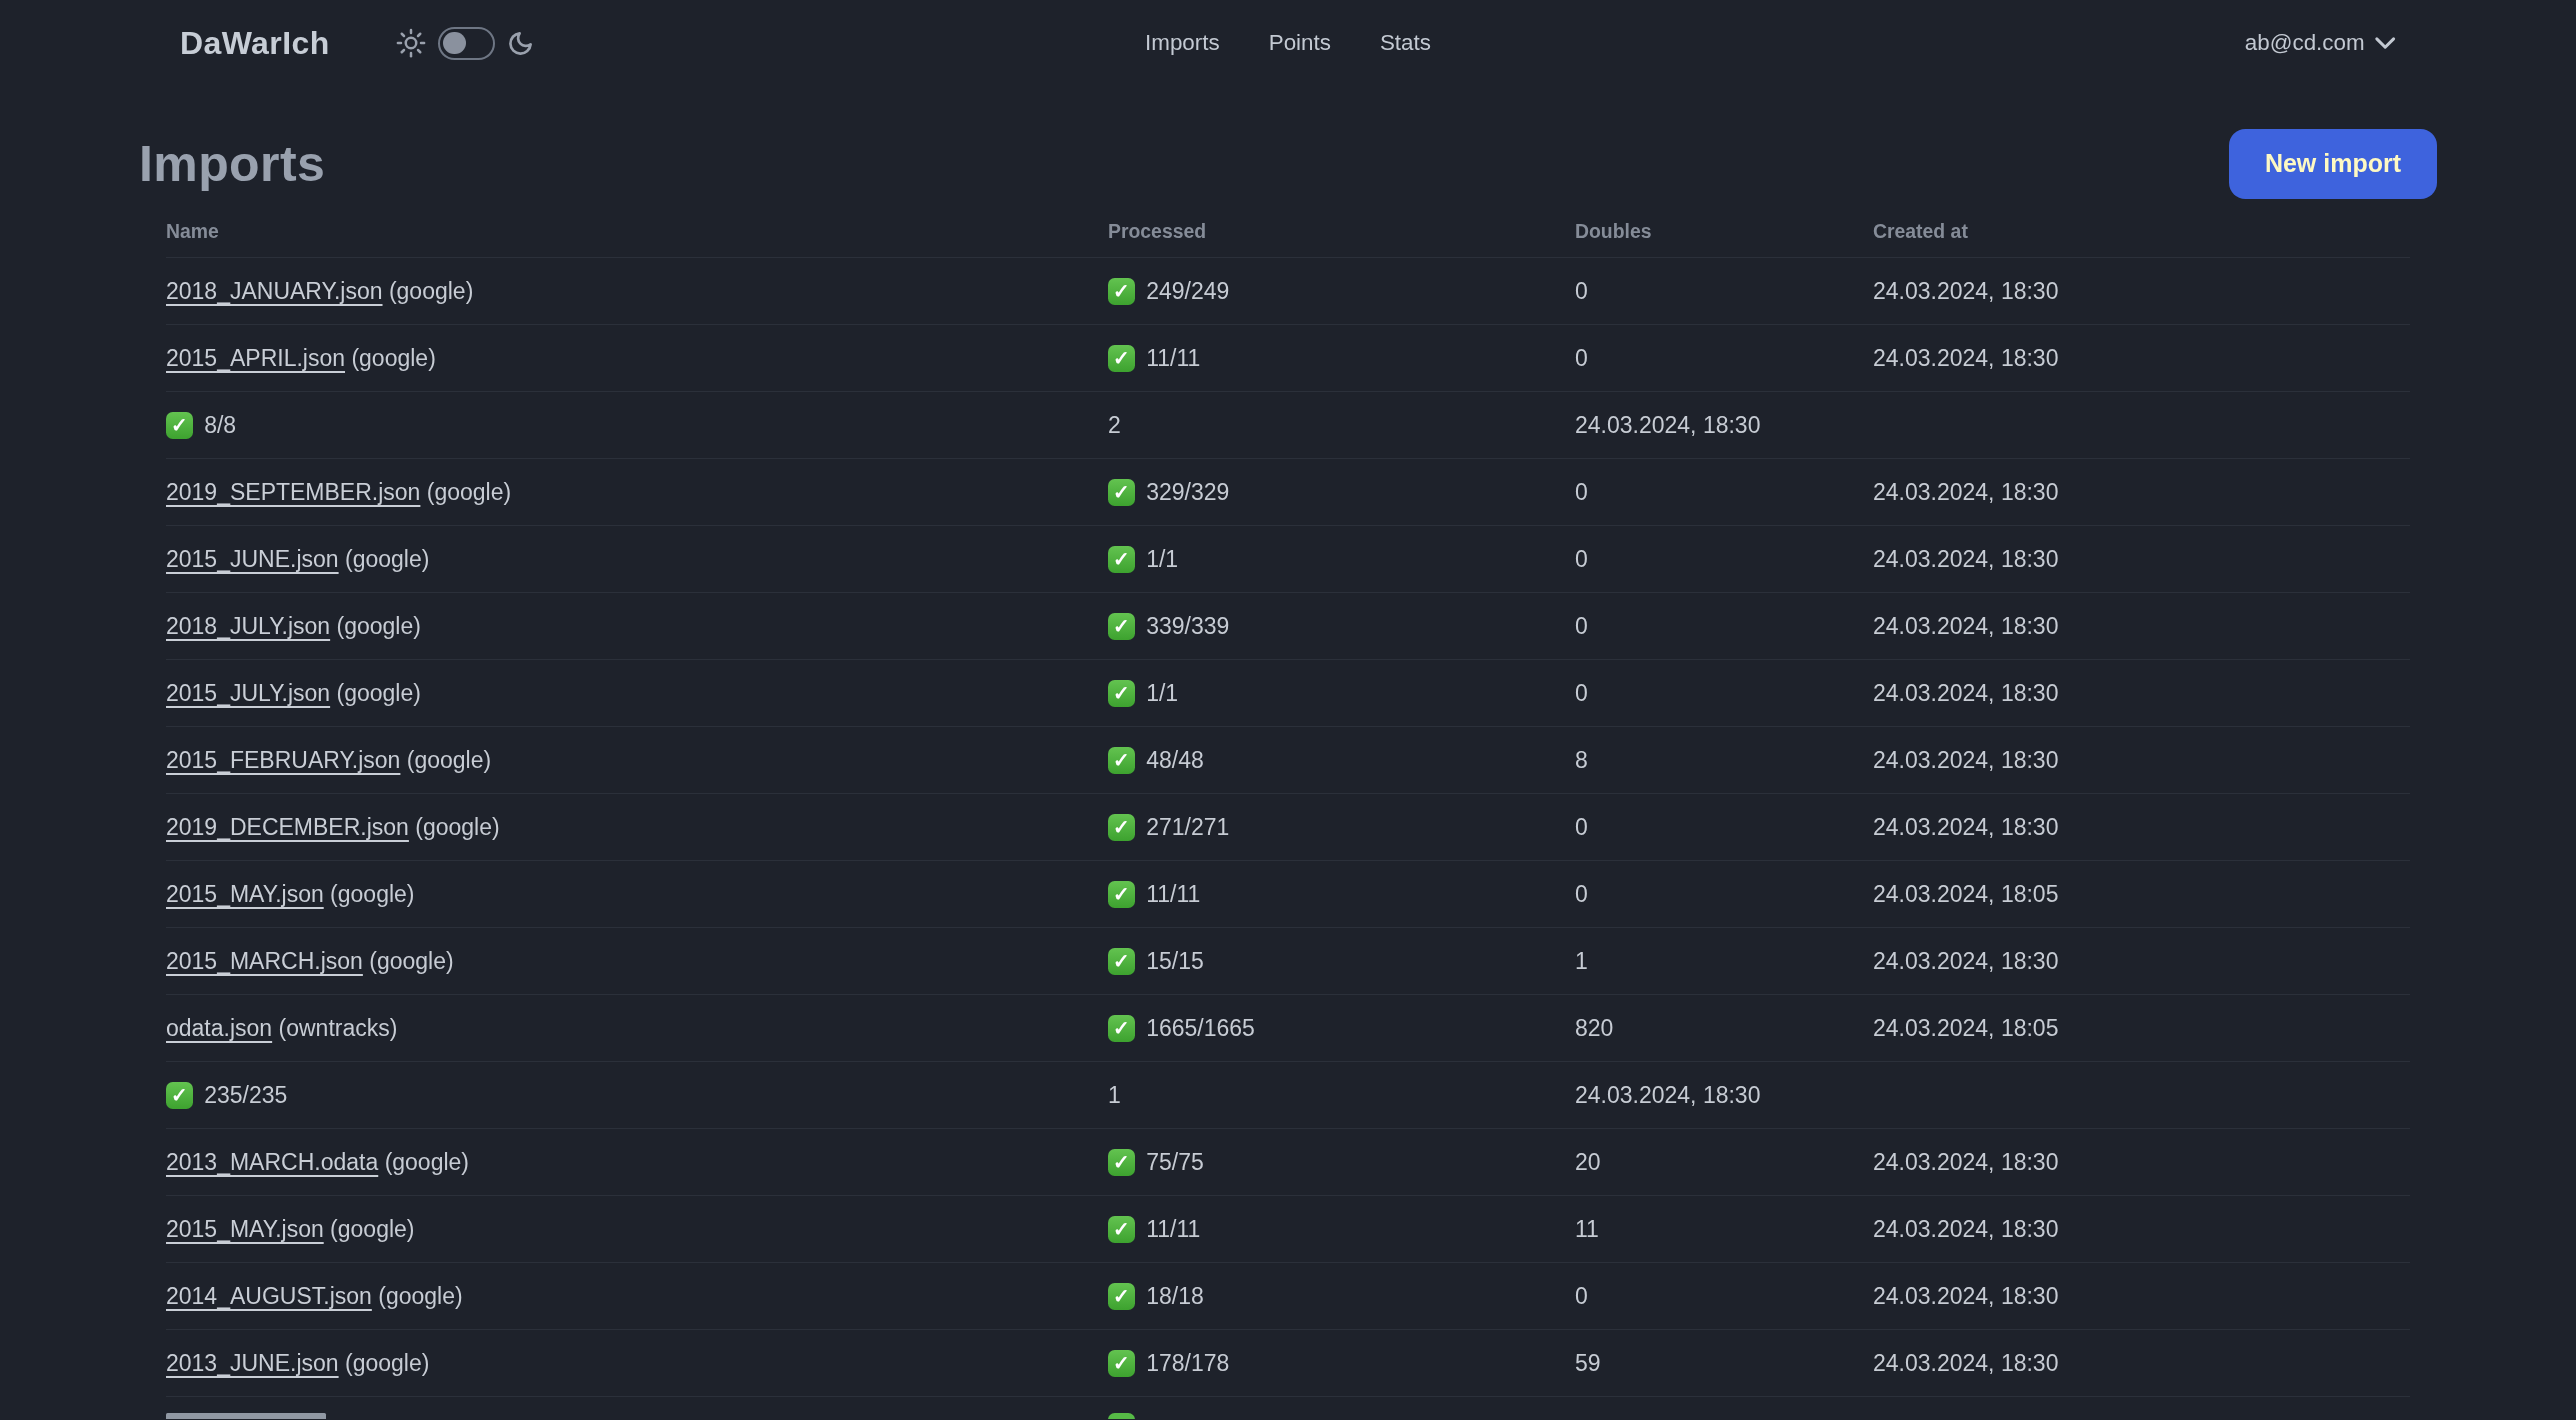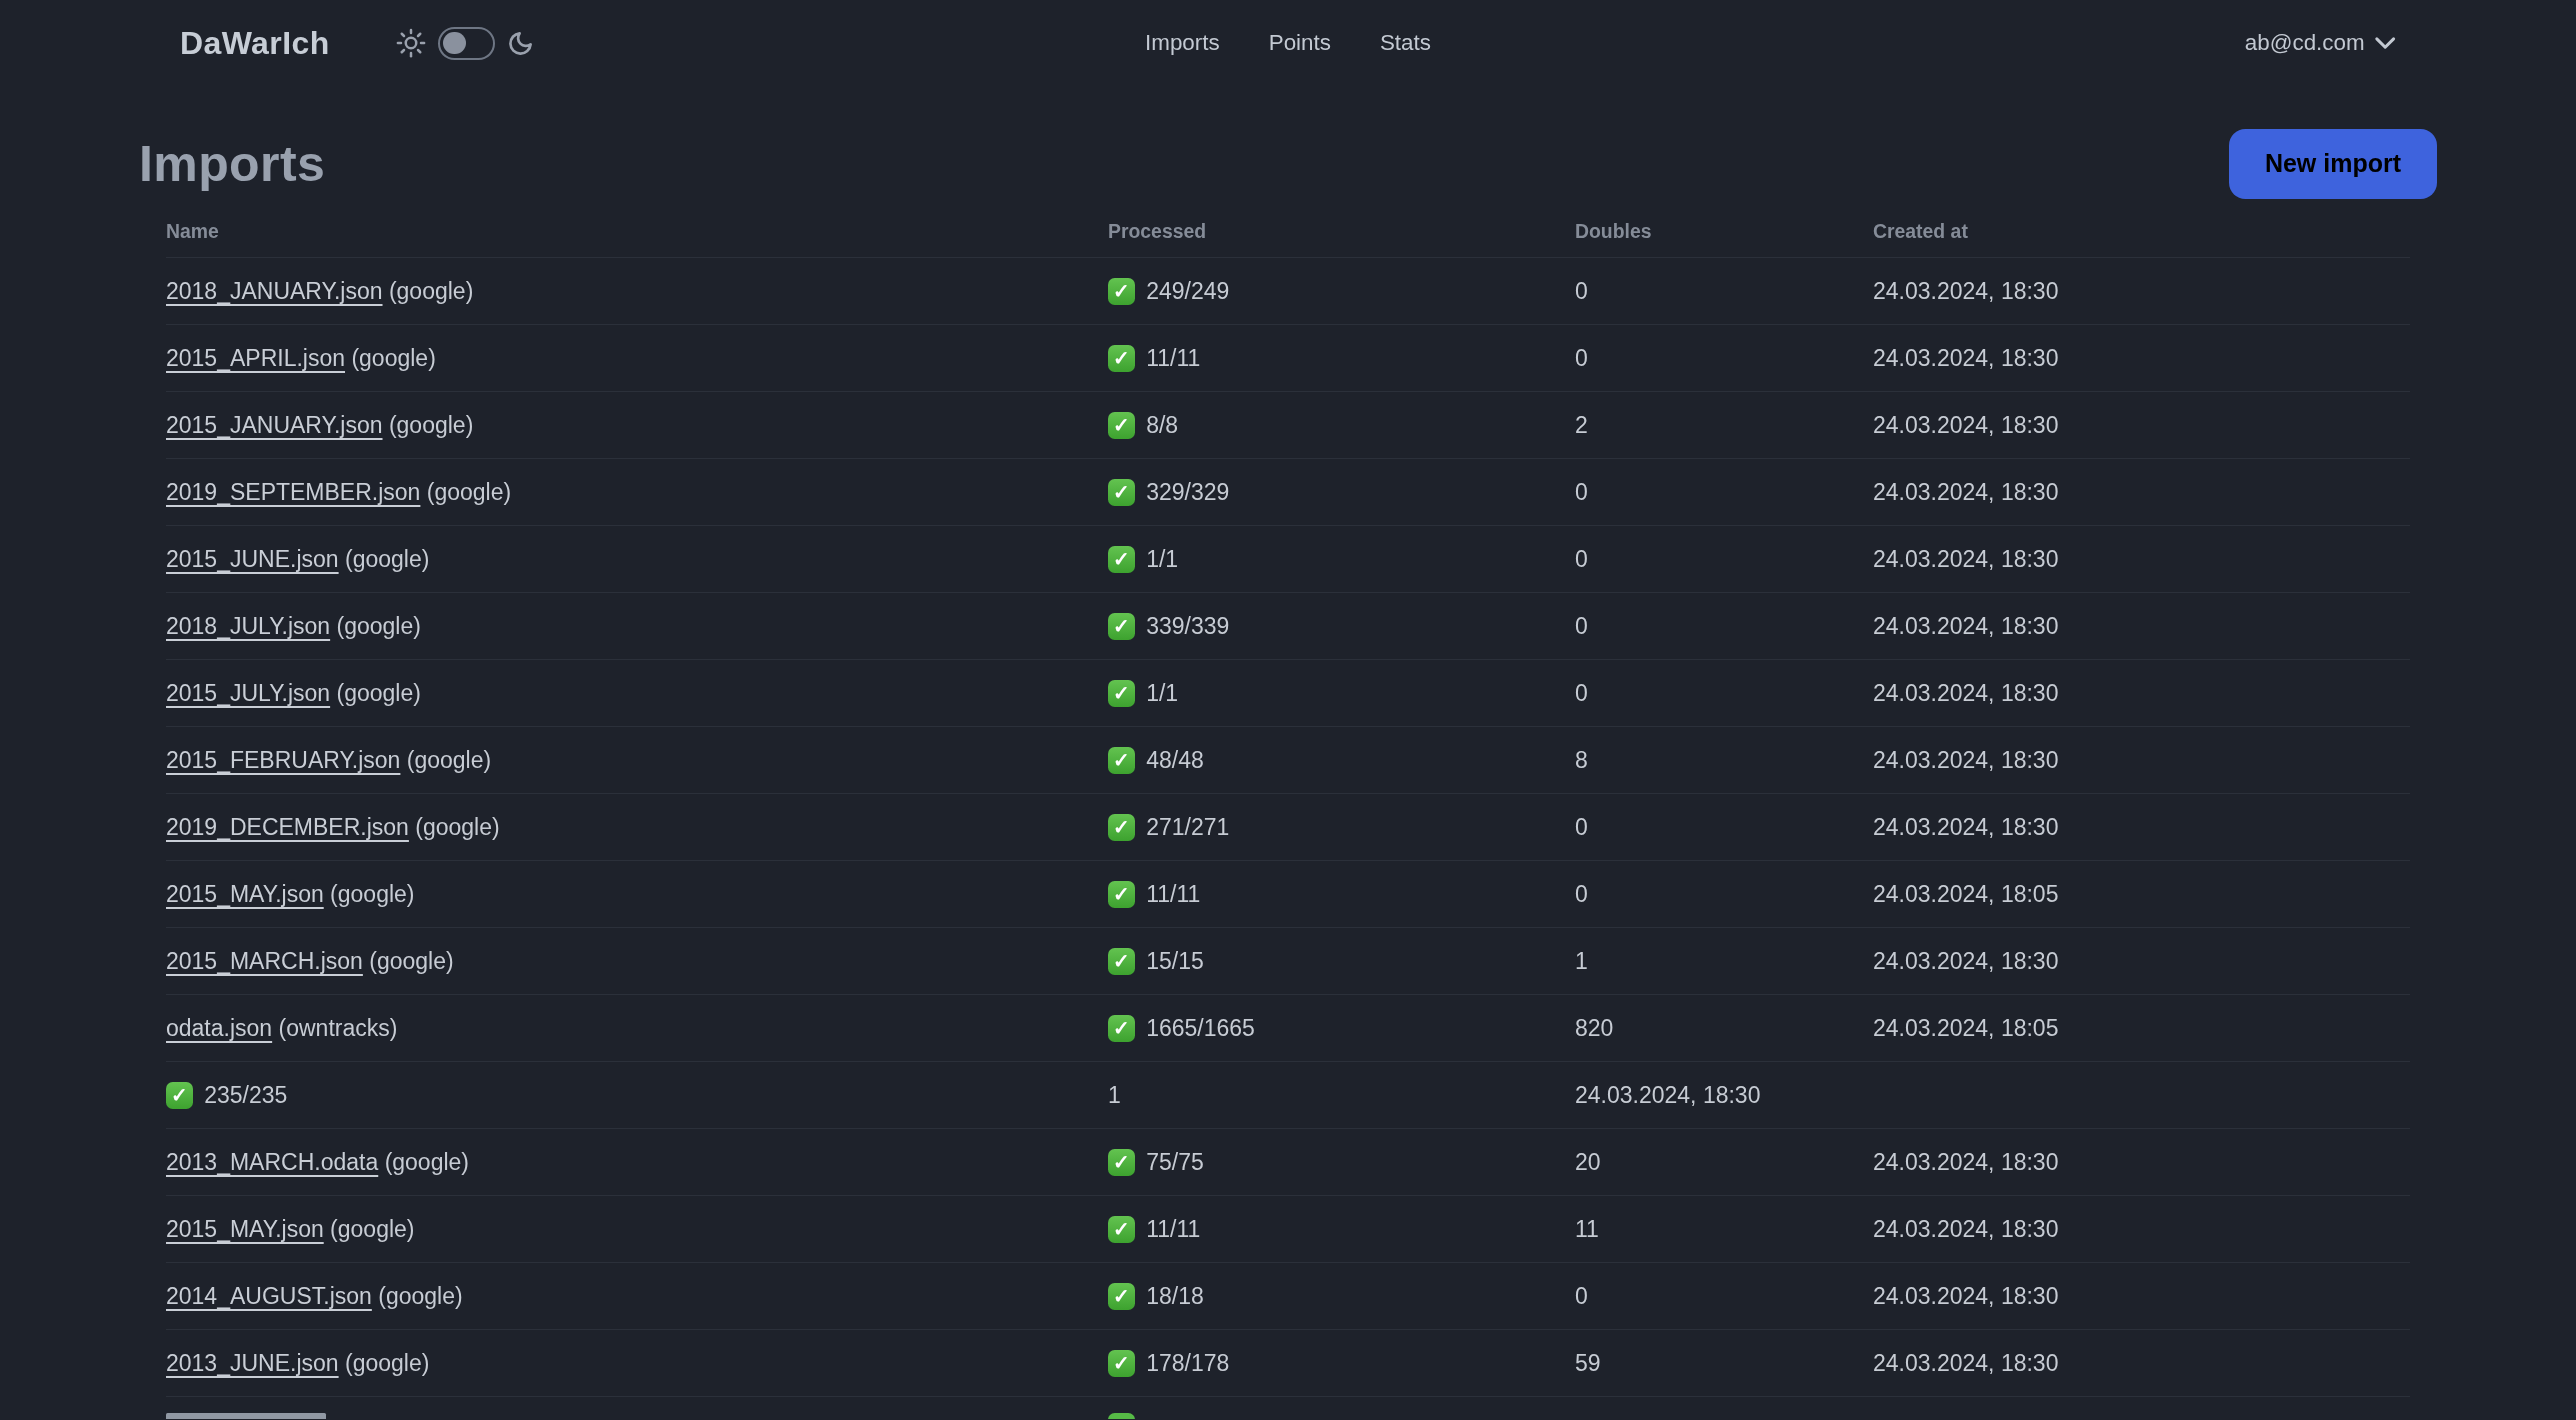--- a/index.html
+++ b/index.html
@@ -41,21 +41,21 @@
     font-size:22.4px; color:#c3c9d2; cursor:pointer;
   }
 
   
   main { padding:36px 139px 0 139px; }
   .title-row {
     height:83px; display:flex; align-items:center; justify-content:space-between;
   }
   h1.page-title { font-size:50px; font-weight:800; color:#99a1ae; letter-spacing:0.4px; }
   .btn-primary {
-    background:#3e63dd; color:#000000; border:none; cursor:pointer;
+    background:#3e63dd; color:#fef9c3; border:none; cursor:pointer;
     font-family:"Liberation Sans", sans-serif;
     font-size:25px; font-weight:600;
     height:70px; padding:0 36px; border-radius:16.4px;
   }
 
   
   .table { margin:0 27px; }
   .thead, .trow {
     display:grid;
     grid-template-columns:942px 467px 298px 1fr;
@@ -154,25 +154,20 @@
           <span class="source">(google)</span>
         </div>
         <div class="processed-cell">
           <span class="check">✓</span>
           <span>11/11</span>
         </div>
         <div>0</div>
         <div>24.03.2024, 18:30</div>
       </div>
         <div class="trow">
-        <div class="name-cell">
-          <a>2015_JANUARY.json</a>
-          <span> </span>
-          <span class="source">(google)</span>
-        </div>
         <div class="processed-cell">
           <span class="check">✓</span>
           <span>8/8</span>
         </div>
         <div>2</div>
         <div>24.03.2024, 18:30</div>
       </div>
         <div class="trow">
         <div class="name-cell">
           <a>2019_SEPTEMBER.json</a>

